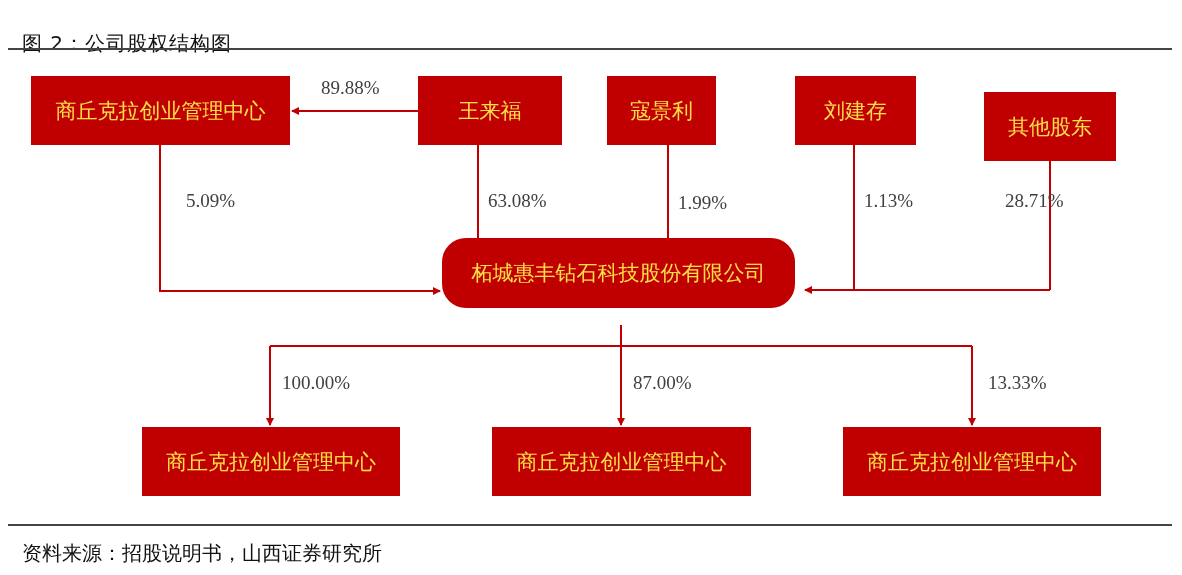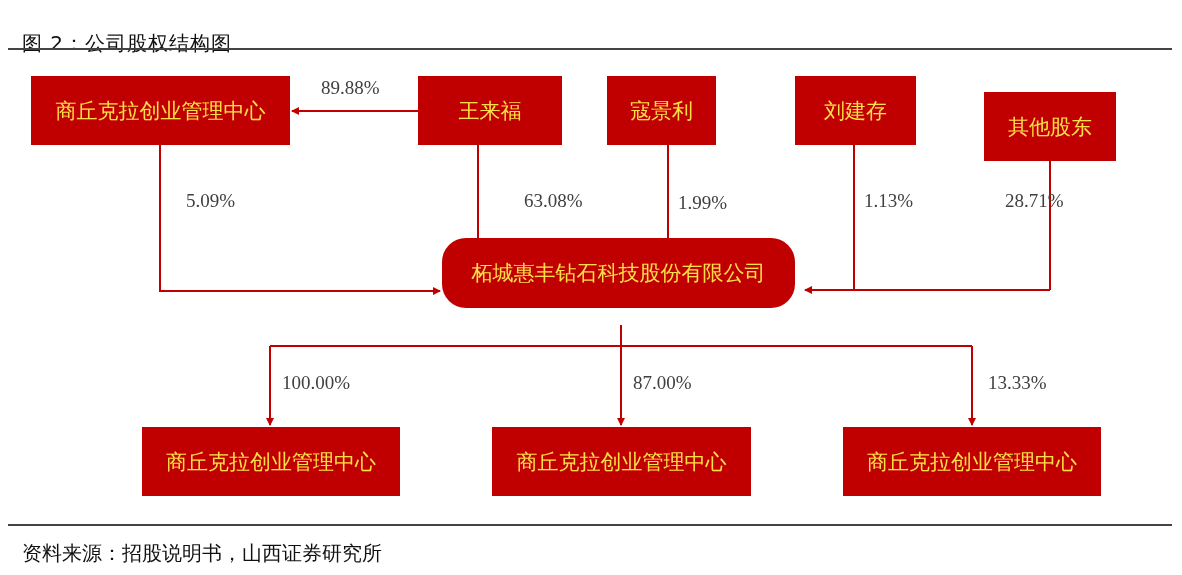--- a/index.html
+++ b/index.html
@@ -61,21 +61,21 @@
 </div>
 <div class="box" style="left:795px; top:76px; width:121px; height:69px;">
   <span>刘建存</span>
 </div>
 <div class="box" style="left:984px; top:76px; width:132px; height:69px;margin-top:16px;">
   <span>其他股东</span>
 </div>
 
 <div class="pct" style="left:321px; top:77px;">89.88%</div>
 <div class="pct" style="left:186px; top:190px;">5.09%</div>
-<div class="pct" style="left:488px; top:190px;margin-left:36px;">63.08%</div>
+<div class="pct" style="left:488px; top:190px;">63.08%</div>
 <div class="pct" style="left:678px; top:192px;">1.99%</div>
 <div class="pct" style="left:864px; top:190px;">1.13%</div>
 <div class="pct" style="left:1005px; top:190px;">28.71%</div>
 
 <div class="box" style="left:442px; top:238px; width:353px; height:70px;border-radius:24px;">
   <span>柘城惠丰钻石科技股份有限公司</span>
 </div>
 
 <div class="pct" style="left:282px; top:372px;">100.00%</div>
 <div class="pct" style="left:633px; top:372px;">87.00%</div>

